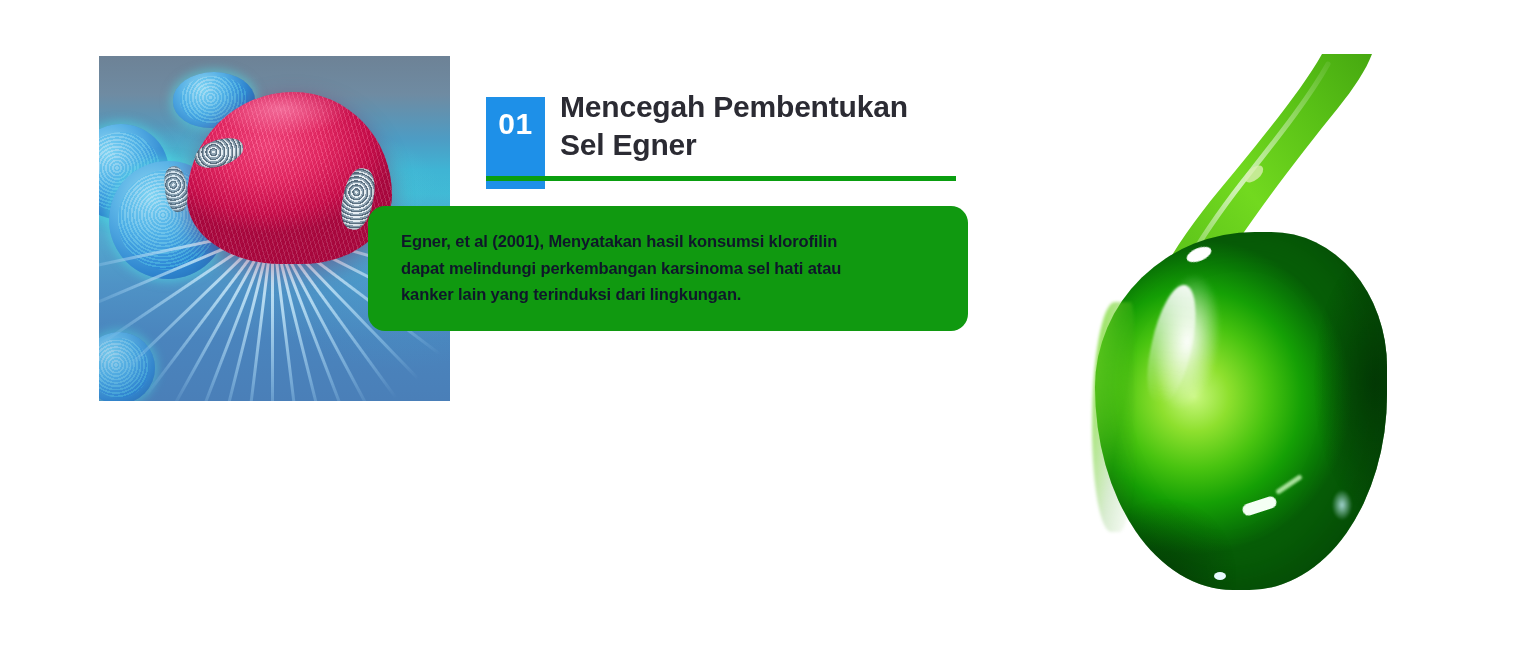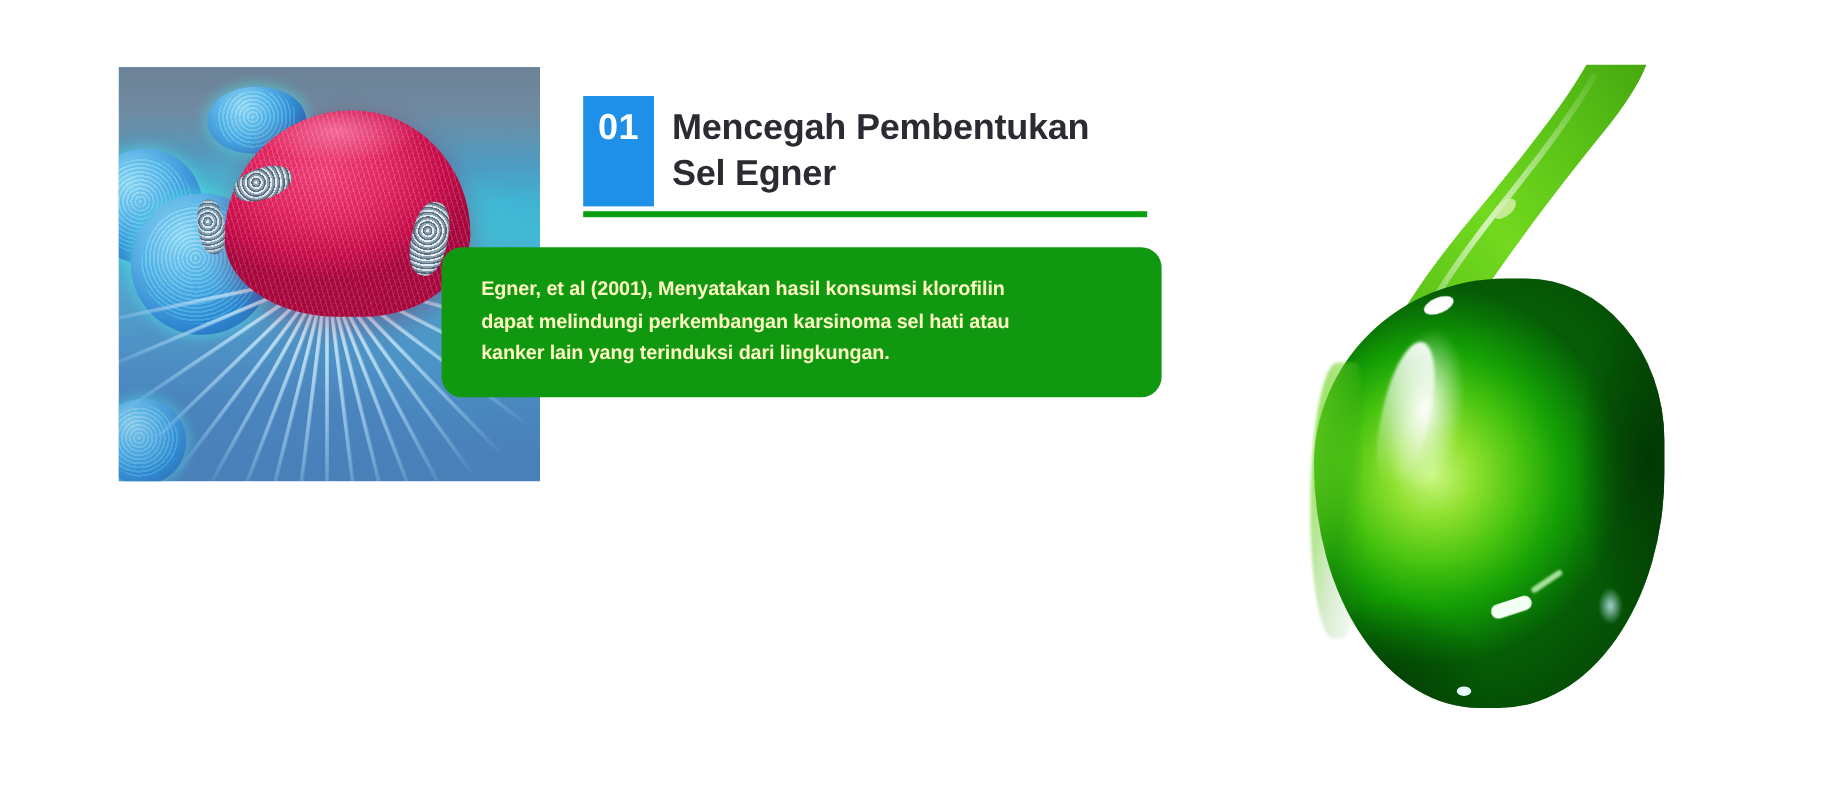--- a/index.html
+++ b/index.html
@@ -148,21 +148,21 @@
   
   #heading-block {
     position: absolute;
     left: 486px;
     top: 80px;
     width: 470px;
   }
   #number-badge {
     position: absolute;
     left: 0;
-    top: 0;
+    top: 17px;
     width: 59px;
     height: 92px;
     background: #1e90e8;
     color: #ffffff;
     font-size: 30px;
     font-weight: bold;
     letter-spacing: .5px;
     text-align: center;
     padding-top: 12px;
     box-sizing: border-box;
@@ -196,21 +196,21 @@
     left: 368px;
     top: 206px;
     width: 600px;
     height: 125px;
     background: #109910;
     border-radius: 17px;
     box-sizing: border-box;
     padding: 22px 30px 0 33px;
   }
   #callout-text {
-    color: #fef9c3;
+    color: #0f172a;
     font-size: 16.5px;
     font-weight: bold;
     line-height: 1.62;
     letter-spacing: -0.1px;
     white-space: pre-line;
   }
 
   
   #droplet {
     position: absolute;

